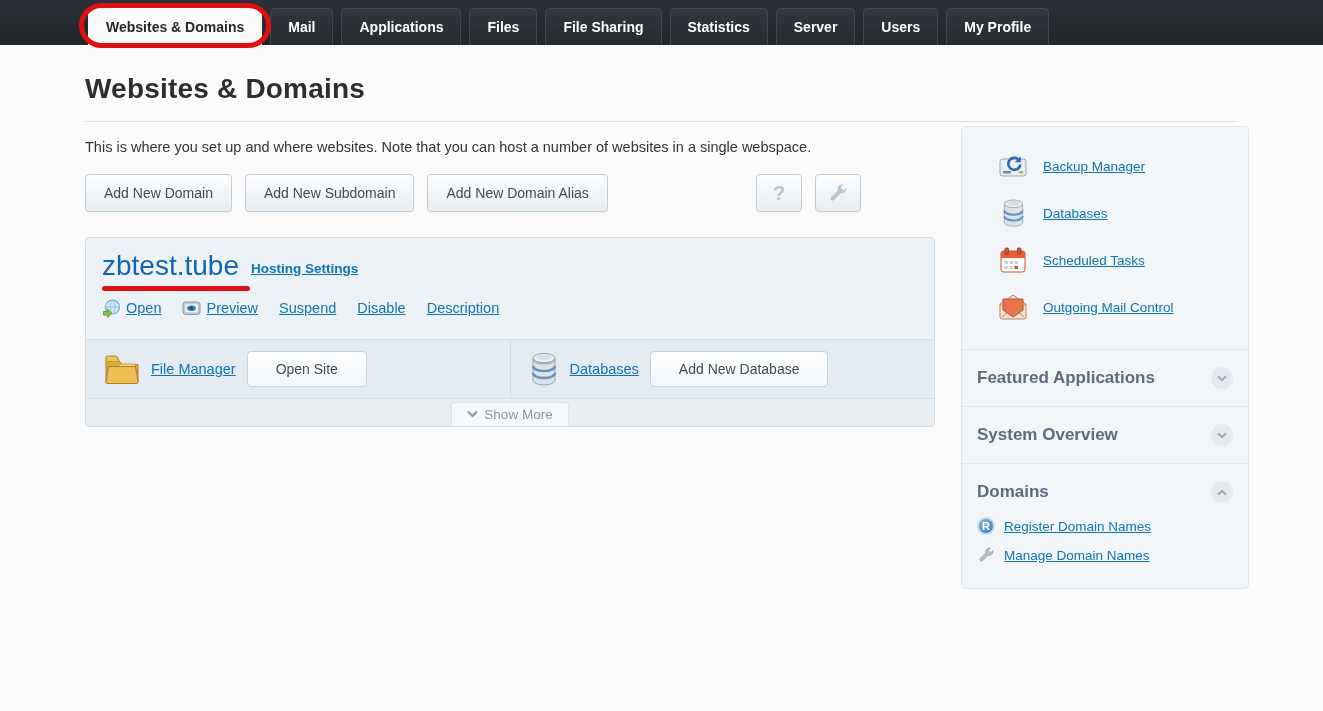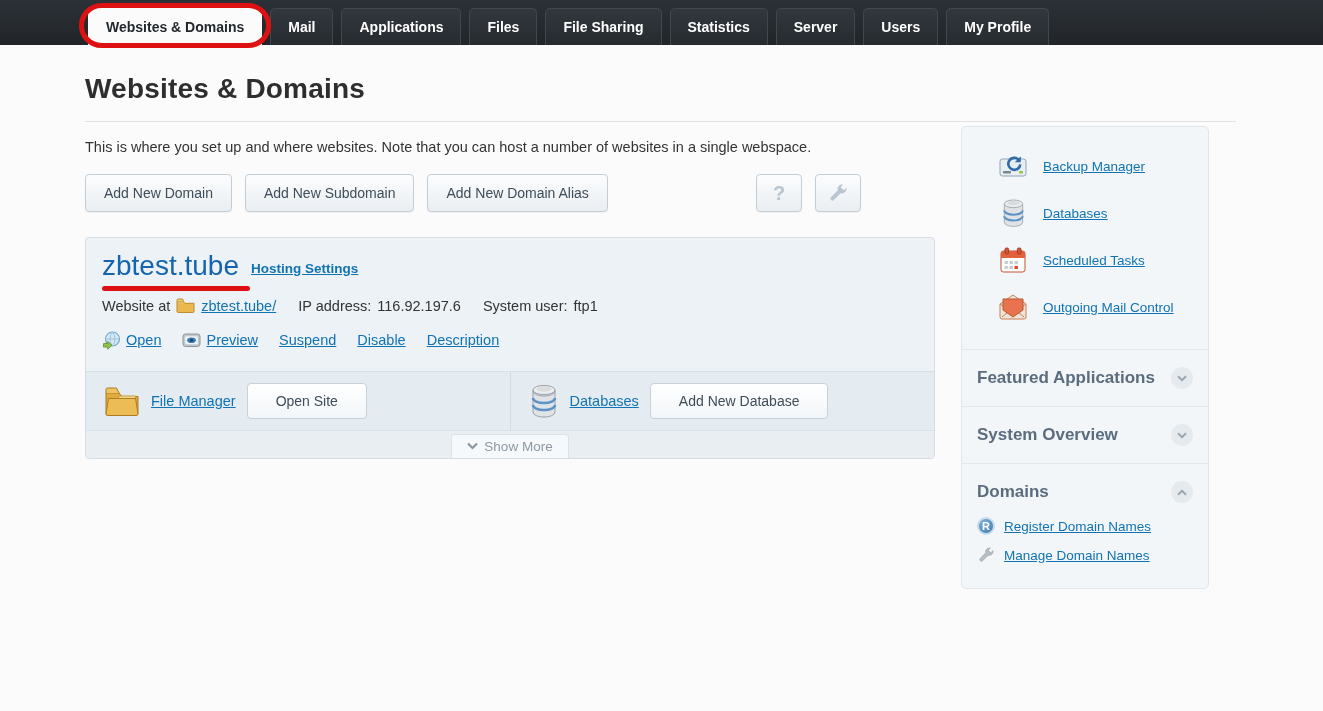--- a/index.html
+++ b/index.html
@@ -48,21 +48,21 @@
     border-radius:26px;
     pointer-events:none;
   }
 
   
   .page {
     display:flex;
     padding:28px 0 0 85px;
   }
   .main-col { width:850px; }
-  .side-col { width:248px; margin-left:26px; margin-top:53px; }
+  .side-col { width:288px; margin-left:26px; margin-top:53px; }
 
   
   h1.page-title {
     font-size:28px;
     font-weight:600;
     color:#2e2e2e;
     letter-spacing:0.2px;
     padding-bottom:16px;
     border-bottom:1px solid #e2e2e2;
     width:1151px;
@@ -273,41 +273,20 @@
     <div class="card">
       <div class="card-top">
         <div class="domain-row">
           <a class="domain-name" href="#">zbtest.tube</a>
           <a class="link hosting-link" href="#">Hosting Settings</a>
         </div>
         <div style="position:relative;width:148px;">
             <div class="annotation-underline"></div>
           </div>
 
-        <div class="website-row">
-          <div class="grp">
-            <span class="lbl">Website at</span>
-            <span>
-              <svg width="19" height="15" viewBox="0 0 19 15">
-                  <path d="M1 3.5h6.2l1.6 1.8H18v8a1.2 1.2 0 0 1-1.2 1.2H2.2A1.2 1.2 0 0 1 1 13.3z" fill="#e9b94f" stroke="#bb8d2c"></path>
-                  <path d="M1 3.5V2.2A1.2 1.2 0 0 1 2.2 1h4.3l1.4 2.5" fill="#f3cd72" stroke="#bb8d2c"></path>
-                  <path d="M2.2 5.3h6l1.2-1.2h7.2" fill="#f7e0a6" stroke="none"></path>
-                </svg>
-            </span>
-            <a class="link" href="#">zbtest.tube/</a>
-          </div>
-          <div class="grp">
-            <span class="lbl">IP address:</span>
-            <span>116.92.197.6</span>
-          </div>
-          <div class="grp">
-            <span class="lbl">System user:</span>
-            <span>ftp1</span>
-          </div>
-        </div>
 
         <div class="links-row">
           <span class="with-icon">
             <span>
               <svg width="19" height="19" viewBox="0 0 19 19">
                   <circle cx="10.5" cy="8" r="7" fill="#d4e8f6" stroke="#74a9cf" stroke-width="1.2"></circle>
                   <path d="M3.5 8h14 M10.5 1a11 11 0 0 1 0 14 M10.5 1a11 11 0 0 0 0 14" stroke="#9cc4e0" fill="none"></path>
                   <path d="M1.5 12.5h4.2v-2.2l4.3 4-4.3 4v-2.2H1.5z" fill="#8cc152" stroke="#5a9228" stroke-width="0.8"></path>
                 </svg>
             </span>

